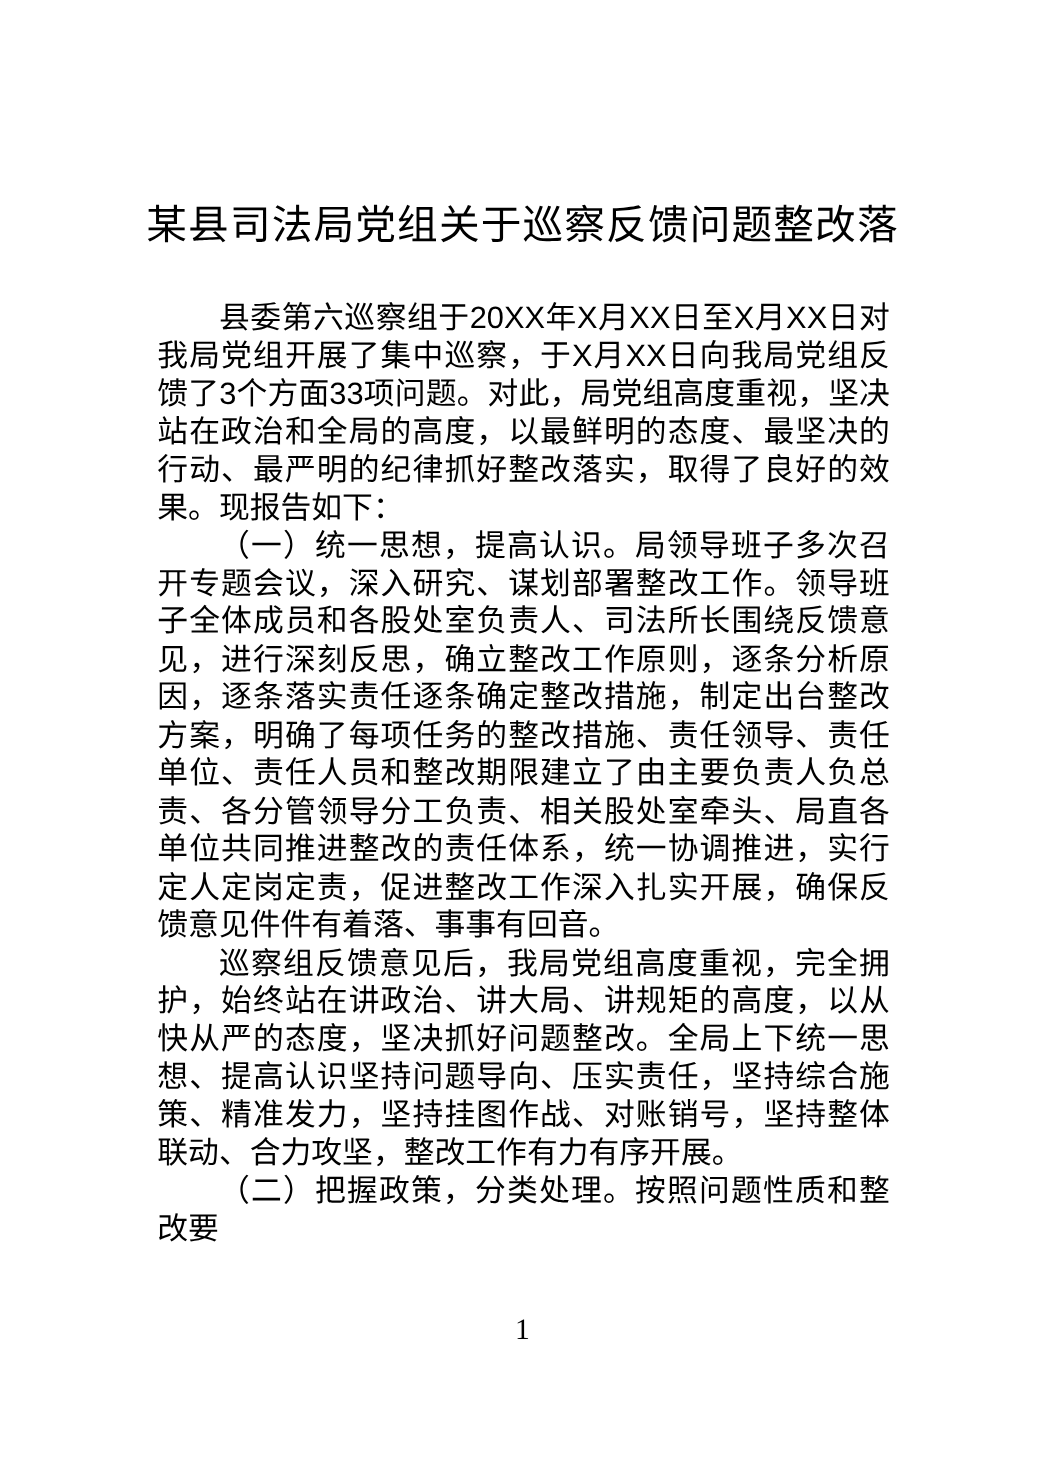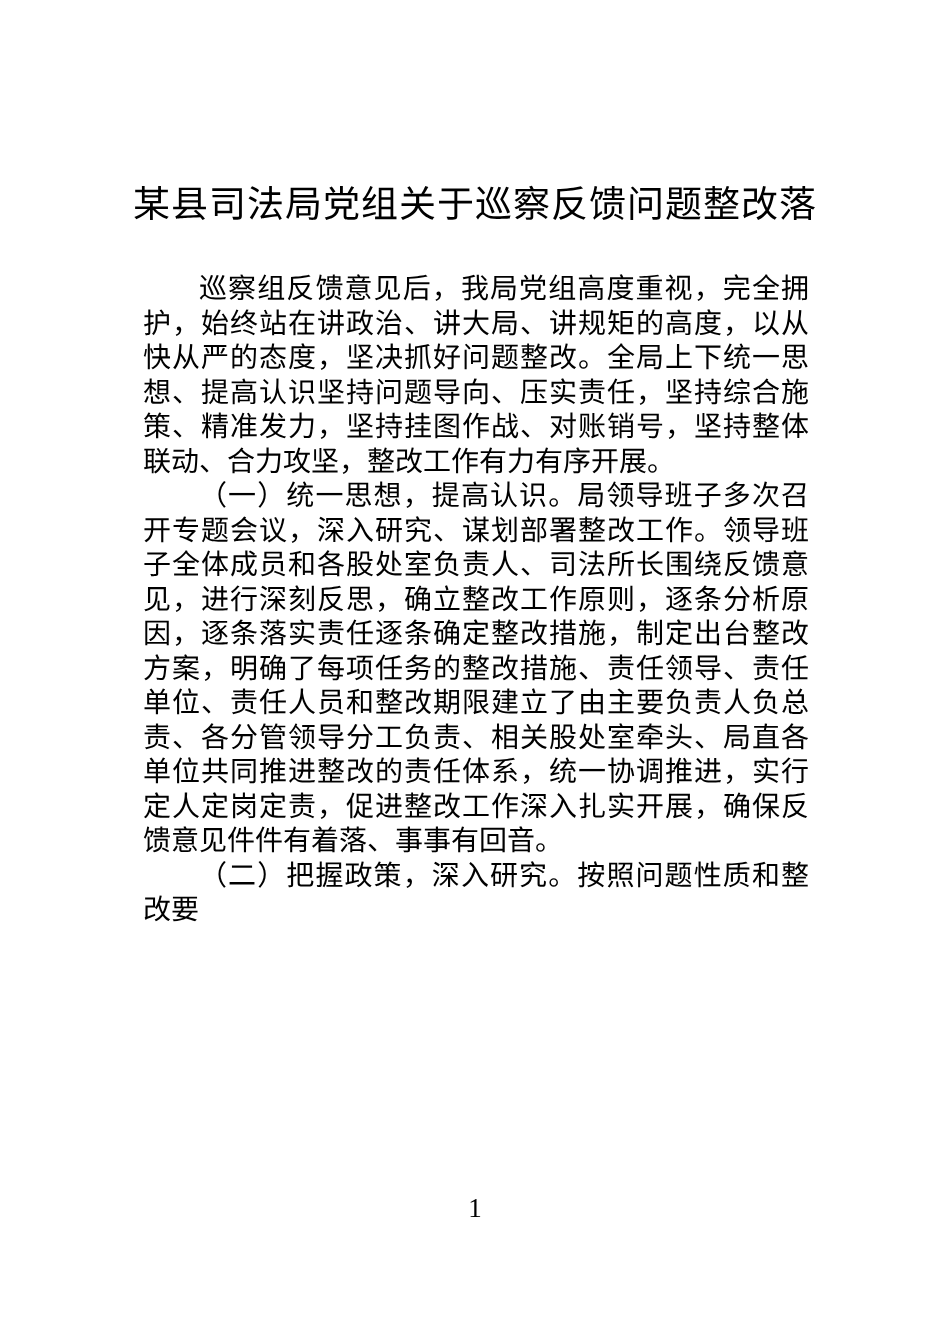--- a/index.html
+++ b/index.html
@@ -58,20 +58,21 @@
 </head>
 <body>
 
 <div class="page">
 
   <h1 class="title">
     <span class="title-line">某县司法局党组关于巡察反馈问题整改落</span>
   </h1>
 
   <div class="body">
+    <p>县委第六巡察组于20XX年X月XX日至X月XX日对我局党组开展了集中巡察，于X月XX日向我局党组反馈了3个方面33项问题。对此，局党组高度重视，坚决站在政治和全局的高度，以最鲜明的态度、最坚决的行动、最严明的纪律抓好整改落实，取得了良好的效果。现报告如下：</p>
+    <p>（一）统一思想，提高认识。局领导班子多次召开专题会议，深入研究、谋划部署整改工作。领导班子全体成员和各股处室负责人、司法所长围绕反馈意见，进行深刻反思，确立整改工作原则，逐条分析原因，逐条落实责任逐条确定整改措施，制定出台整改方案，明确了每项任务的整改措施、责任领导、责任单位、责任人员和整改期限建立了由主要负责人负总责、各分管领导分工负责、相关股处室牵头、局直各单位共同推进整改的责任体系，统一协调推进，实行定人定岗定责，促进整改工作深入扎实开展，确保反馈意见件件有着落、事事有回音。</p>
     <p>巡察组反馈意见后，我局党组高度重视，完全拥护，始终站在讲政治、讲大局、讲规矩的高度，以从快从严的态度，坚决抓好问题整改。全局上下统一思想、提高认识坚持问题导向、压实责任，坚持综合施策、精准发力，坚持挂图作战、对账销号，坚持整体联动、合力攻坚，整改工作有力有序开展。</p>
-    <p>（一）统一思想，提高认识。局领导班子多次召开专题会议，深入研究、谋划部署整改工作。领导班子全体成员和各股处室负责人、司法所长围绕反馈意见，进行深刻反思，确立整改工作原则，逐条分析原因，逐条落实责任逐条确定整改措施，制定出台整改方案，明确了每项任务的整改措施、责任领导、责任单位、责任人员和整改期限建立了由主要负责人负总责、各分管领导分工负责、相关股处室牵头、局直各单位共同推进整改的责任体系，统一协调推进，实行定人定岗定责，促进整改工作深入扎实开展，确保反馈意见件件有着落、事事有回音。</p>
-    <p>（二）把握政策，深入研究。按照问题性质和整改要</p>
+    <p>（二）把握政策，分类处理。按照问题性质和整改要</p>
   </div>
 
   <div class="page-number">1</div>
 
 </div>
 
 </body></html>

